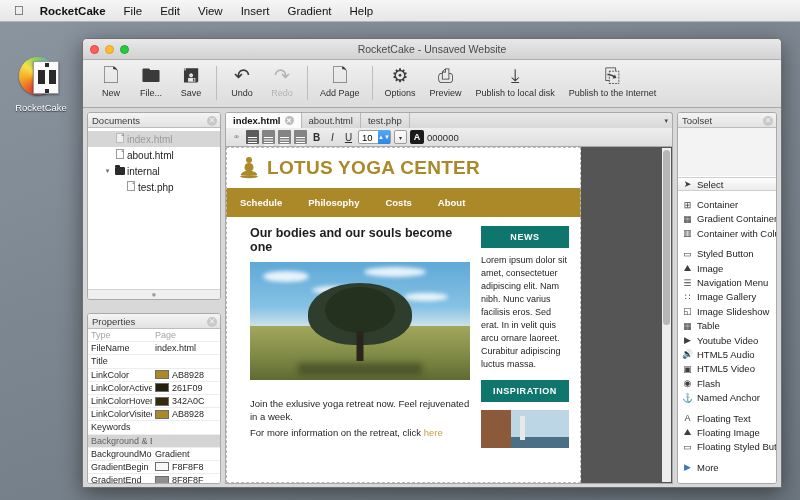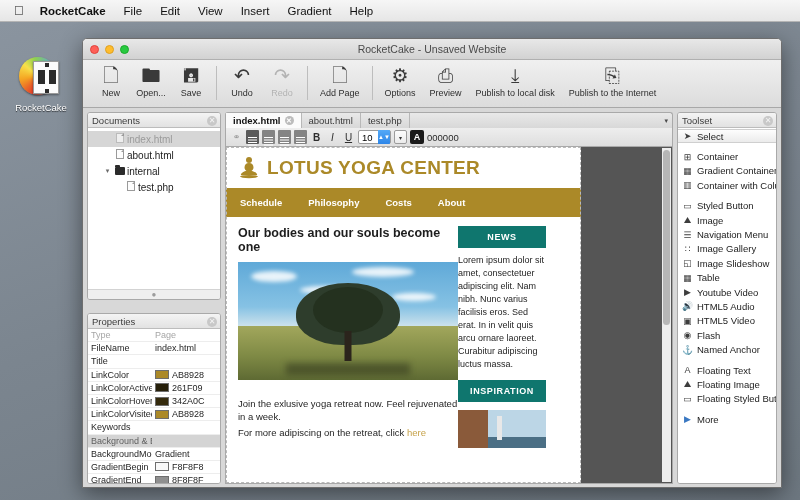--- a/index.html
+++ b/index.html
@@ -157,21 +157,21 @@
   #page { width: 355px; background: #fff; outline: 1px dashed #b9b9b9; outline-offset: -1px;
           overflow: hidden; position: relative; }
   #vscroll { position: absolute; right: 1px; top: 1px; width: 9px; bottom: 1px; background: #ededed; }
   #vscroll i { position: absolute; left: 1px; top: 2px; width: 7px; height: 175px; background: #b6b6b6; border-radius: 4px; display: block; }
   
   .site-head { padding: 9px 0 8px 12px; display: flex; align-items: center; gap: 7px; }
   .yogi { width: 22px; height: 24px; position: relative; flex: none; }
   .site-title { font-size: 19px; font-weight: bold; letter-spacing: .3px; }
   .site-nav { height: 29px; display: flex; align-items: center; gap: 0; padding-left: 14px; }
   .site-nav a { color: #fff; font-size: 9.5px; font-weight: bold; text-decoration: none; padding-right: 26px; }
-  .site-main { display: flex; padding: 9px 10px 0 12px; }
+  .site-main { display: flex; padding: 9px 10px 0 24px; gap: 11px; }
   .col-a { width: 220px; }
   .col-b { width: 88px; }
   .art-h { font-size: 12.5px; font-weight: bold; color: #1d1d1d; }
   .art-s { font-size: 9.5px; color: #2b2b2b; margin-top: 4px; }
   .photo { width: 100%; height: 118px; margin-top: 8px; position: relative; overflow: hidden;
            background: linear-gradient(#5fa9d8 0%, #86c2e4 38%, #cfe3ec 55%, #9aa05a 62%, #8d9550 78%, #6f7a3f 100%); }
   .photo .cloud { position: absolute; background: rgba(255,255,255,.85); border-radius: 50%; filter: blur(2px); }
   .photo .hill { position: absolute; left: 0; bottom: 0; width: 100%; height: 46%;
                  background: linear-gradient(#a2a75c, #7f8a45 55%, #5e6a33); }
   .photo .tree-c { position: absolute; left: 50%; bottom: 30%; transform: translateX(-50%);
@@ -186,21 +186,21 @@
   .art-p a { color: #c6a24a; text-decoration: none; }
   .badge { background: #0f766e; color: #fff; font-size: 9px; font-weight: bold; letter-spacing: .6px;
            text-align: center; padding: 6px 0; }
   .sidetxt { font-size: 9px; color: #1f1f1f; line-height: 1.45; margin-top: 6px; }
   .thumb { width: 100%; height: 38px; margin-top: 8px;
            background: linear-gradient(90deg,#8a5a3a 0 34%, #bcd6e6 34% 100%); position: relative; overflow: hidden; }
   .thumb .lh { position: absolute; left: 44%; top: 6px; width: 5px; height: 24px; background: #e8e8e8; }
   .thumb .sea { position: absolute; left: 34%; bottom: 0; width: 66%; height: 11px; background: #4b6f85; }
   
   #rightcol { width: 106px; padding: 4px 4px 4px 2px; display: flex; flex-direction: column; }
-  #toolset { flex: 1; }
+  #toolset { flex: 1; gap: 48px; }
   .toolwrap { flex: 1; background: #fff; overflow: hidden; font-size: 9.5px; padding-top: 1px; }
   .titem { display: flex; align-items: center; gap: 4px; height: 14.4px; padding-left: 4px; white-space: nowrap; color: #1c1c1c; }
   .titem.sel { background: linear-gradient(#fdfdfd,#ebebeb); border-top: 1px solid #cfcfcf; border-bottom: 1px solid #cfcfcf; }
   .titem .gi { width: 11px; text-align: center; font-size: 9px; color: #3d3d3d; flex: none; }
   .tgap { height: 6px; }
 </style>
 </head>
 <body>
 
 <div id="menubar">
@@ -235,21 +235,21 @@
     <div class="title">RocketCake - Unsaved Website</div>
   </div>
 
   <div id="apptoolbar">
     <div class="tb">
       <div class="gly">🗋</div>
       <div class="cap">New</div>
     </div>
     <div class="tb">
       <div class="gly">🖿</div>
-      <div class="cap">Open...</div>
+      <div class="cap">File...</div>
     </div>
     <div class="tb">
       <div class="gly">🖪</div>
       <div class="cap">Save</div>
     </div>
     <div class="tbsep"></div>
     <div class="tb">
       <div class="gly">↶</div>
       <div class="cap">Undo</div>
     </div>
@@ -482,21 +482,21 @@
                 <span class="cloud" style="left:28%;top:20%;width:54px;height:8px"></span>
                 <span class="cloud" style="left:70%;top:26%;width:44px;height:8px"></span>
                 <span class="hill"></span>
                 <span class="shadow"></span>
                 <span class="tree-c"></span>
                 <span class="tree-c2"></span>
                 <span class="trunk"></span>
               </div>
               <div class="art-p">Join the exlusive yoga retreat now. Feel rejuvenated in a week.</div>
               <div class="art-p" style="margin-top:2px">
-                <span>For more adipiscing on the retreat, click </span><a href="#">here</a>
+                <span>For more information on the retreat, click </span><a href="#">here</a>
               </div>
             </div>
 
             <div class="col-b">
               <div class="badge">NEWS</div>
               <div class="sidetxt">Lorem ipsum dolor sit amet, consectetuer adipiscing elit. Nam nibh. Nunc varius facilisis eros. Sed erat. In in velit quis arcu ornare laoreet. Curabitur adipiscing luctus massa.</div>
               <div class="badge" style="margin-top:9px">INSPIRATION</div>
               <div class="thumb">
                 <span class="sea"></span>
                 <span class="lh"></span>

